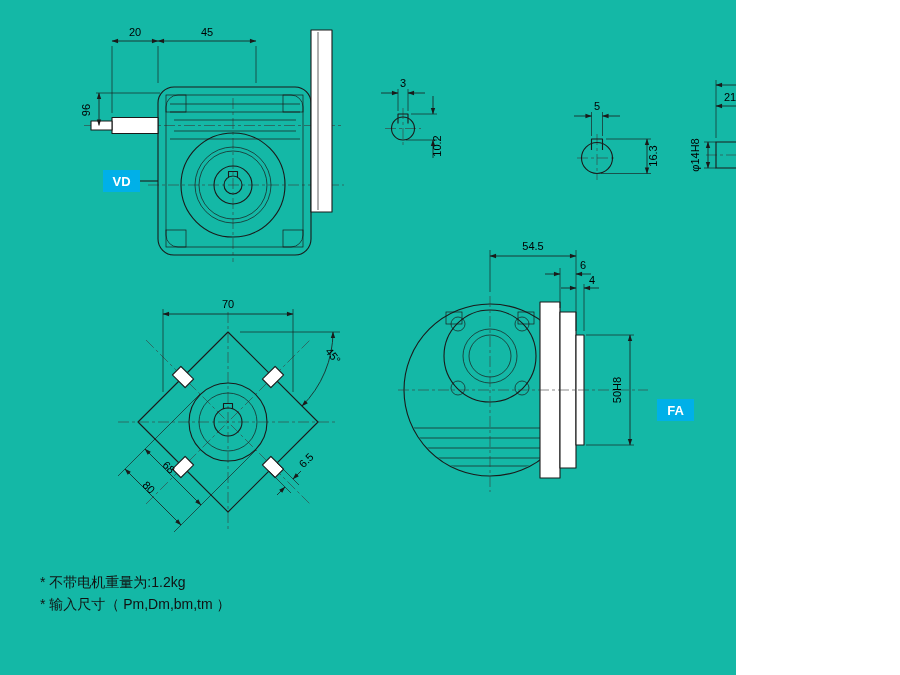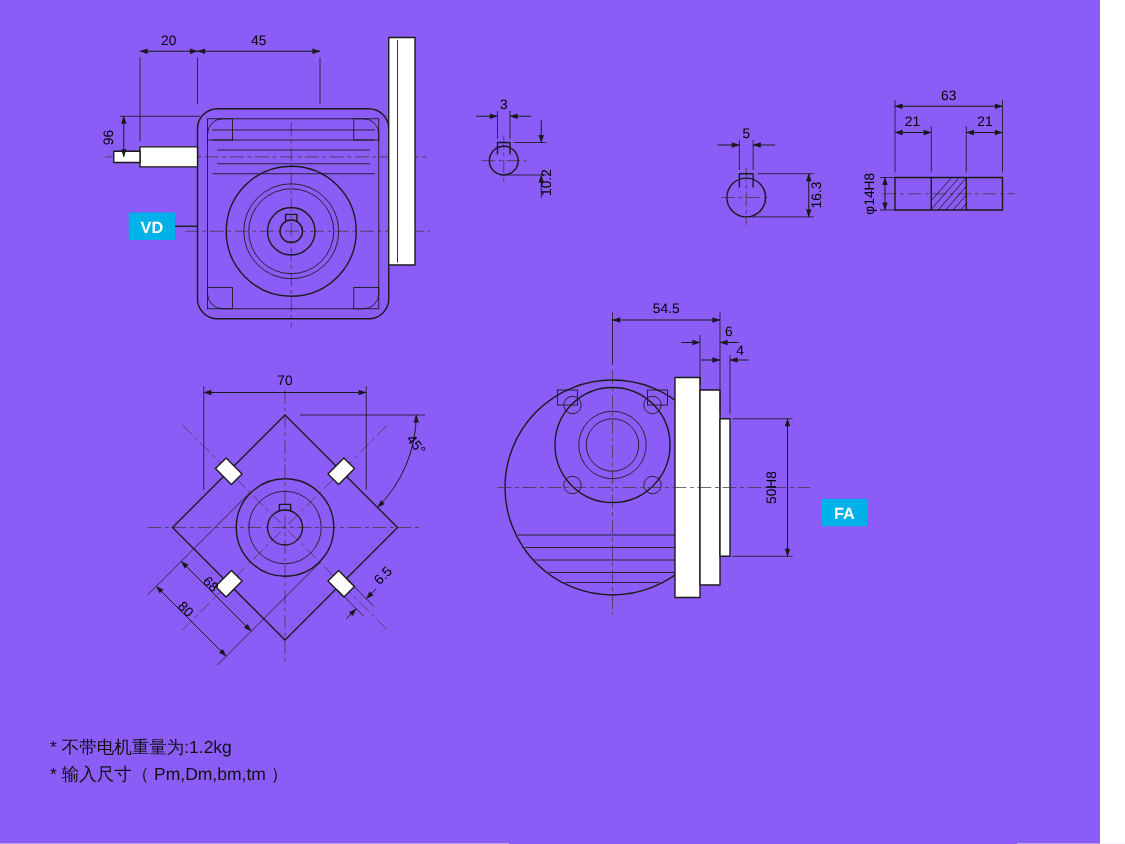--- a/index.html
+++ b/index.html
@@ -1,29 +1,29 @@
 <!DOCTYPE html>
 <html><head>
 <meta charset="utf-8">
 <style>
   html,body{margin:0;padding:0;background:#fff;}
-  .canvas{position:relative;width:880px;height:675px;background:#8b5cf6;overflow:hidden;
+  .canvas{position:relative;width:736px;height:675px;background:#14b8a6;overflow:hidden;
           font-family:"Liberation Sans","DejaVu Sans",sans-serif;}
   svg{position:absolute;left:0;top:0;}
   svg .ln   {fill:none;stroke:#1a1a1a;stroke-width:1.1;stroke-linejoin:round;}
   svg .fillw{fill:#fff;stroke:#1a1a1a;stroke-width:1.1;stroke-linejoin:round;}
   svg .thin {fill:none;stroke:#1a1a1a;stroke-width:0.7;}
   svg .cl   {fill:none;stroke:#3a3a3a;stroke-width:0.6;stroke-dasharray:11 3 3 3;}
   svg .ext  {fill:none;stroke:#1a1a1a;stroke-width:0.65;}
   svg .dim  {fill:none;stroke:#1a1a1a;stroke-width:0.8;marker-start:url(#arr);marker-end:url(#arr);}
   svg .dimE {fill:none;stroke:#1a1a1a;stroke-width:0.8;marker-end:url(#arr);}
   svg .dimS {fill:none;stroke:#1a1a1a;stroke-width:0.8;marker-start:url(#arr);}
   svg text.dimt {font:11px "Liberation Sans","DejaVu Sans",sans-serif;fill:#000;text-anchor:middle;}
   svg text.badge{font:bold 13px "Liberation Sans","DejaVu Sans",sans-serif;fill:#fff;text-anchor:middle;}
-  .notes{position:absolute;left:40px;top:586px;font-size:14px;line-height:22px;color:#111;}
+  .notes{position:absolute;left:40px;top:571px;font-size:14px;line-height:22px;color:#111;}
 </style>
 </head>
 <body>
 
 <div class="canvas">
 
 <svg width="900" height="675" viewBox="0 0 900 675">
   <defs>
     <marker id="arr" viewBox="0 0 10 10" refX="9.5" refY="5" markerWidth="10" markerHeight="8" orient="auto-start-reverse">
       <path d="M0,1.6 L10,5 L0,8.4 Z" fill="#1a1a1a"></path>

